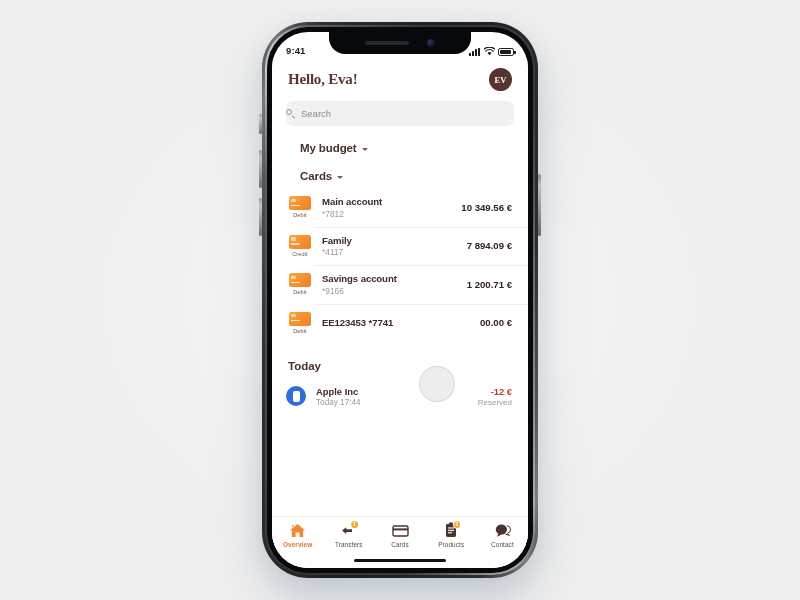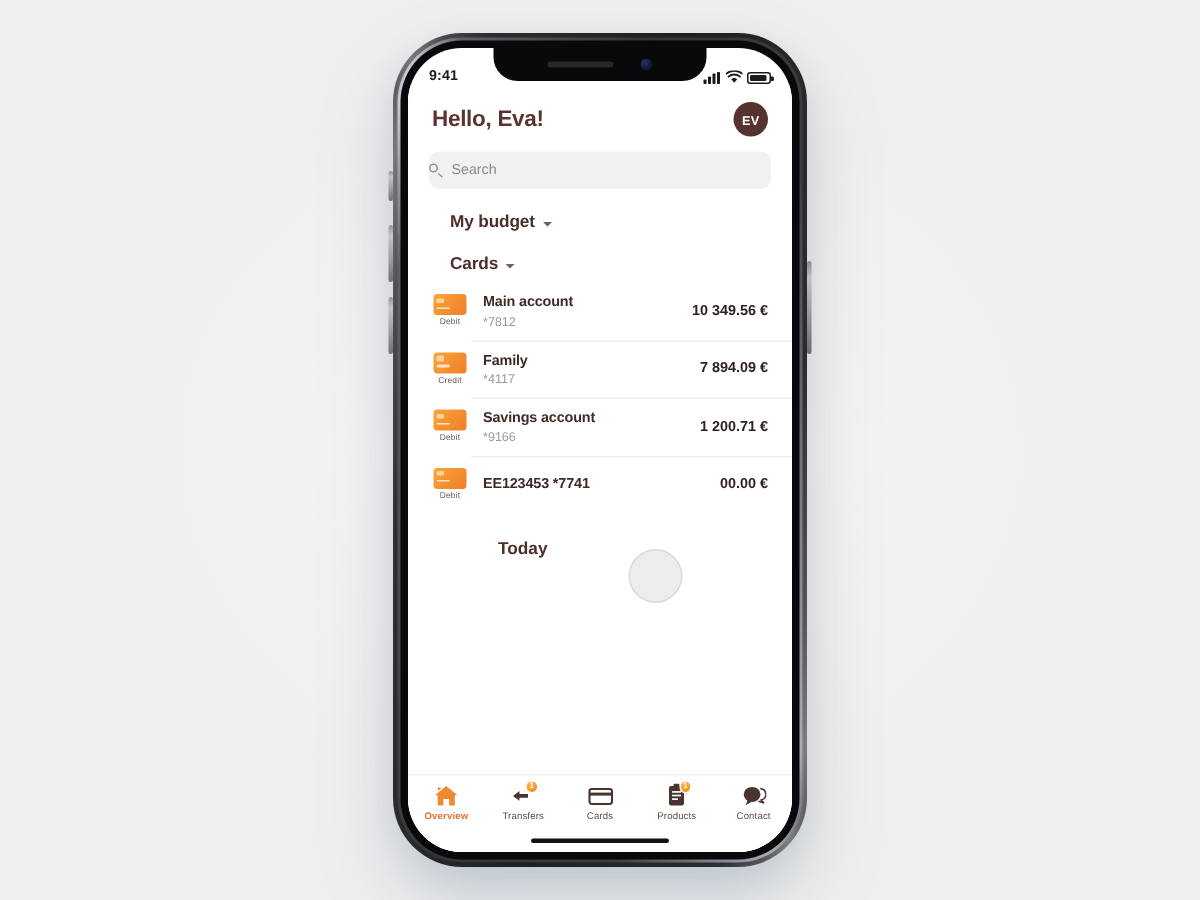--- a/index.html
+++ b/index.html
@@ -163,20 +163,21 @@
     flex: 1;
     overflow: hidden;
     position: relative;
   }
 
   .greeting-row {
     display: flex;
     align-items: center;
     justify-content: space-between;
     padding: 12px 16px 10px 16px;
+    font-family: Liberation Serif, serif;
   }
   .greeting {
     font-size: 15px;
     font-weight: bold;
     color: #5b342f;
     letter-spacing: -0.2px;
   }
   .avatar {
     width: 23px; height: 23px;
     border-radius: 50%;
@@ -295,22 +296,21 @@
   .card-amt {
     font-size: 9.6px;
     font-weight: bold;
     color: #2f2220;
     text-align: right;
     white-space: nowrap;
   }
 
   
   .today-head {
-    padding: 18px 16px 0 28px;
-    margin-left: 32px;
+    padding: 18px 16px 0 16px;
   }
   .today-title {
     font-size: 11.5px;
     font-weight: bold;
     color: #4a2f2b;
   }
   .tx-row {
     display: flex;
     align-items: center;
     padding: 10px 16px 8px 14px;
@@ -541,20 +541,31 @@
                   <div class="card-name">EE123453 *7741</div>
                 </div>
                 <div class="card-amt">00.00 €</div>
               </div>
             </div>
 
             <div class="today-head">
               <div class="today-title">Today</div>
             </div>
 
+            <div class="tx-row">
+              <div class="tx-ico"></div>
+              <div class="tx-mid">
+                <div class="tx-name">Apple Inc</div>
+                <div class="tx-time">Today 17:44</div>
+              </div>
+              <div class="tx-right">
+                <div class="tx-amt">-12 €</div>
+                <div class="tx-status">Reserved</div>
+              </div>
+            </div>
 
             <div class="cursor"></div>
           </div>
 
           <div class="tabbar">
 
             <div class="tab active">
               <div class="tab-ico">
                 <svg width="17" height="15" viewBox="0 0 17 15">
                   <path d="M8.5 1 L16 7.2 L14.2 7.2 L14.2 14 L10.4 14 L10.4 9.6 L6.6 9.6 L6.6 14 L2.8 14 L2.8 7.2 L1 7.2 Z" fill="#ef8a33"></path>

